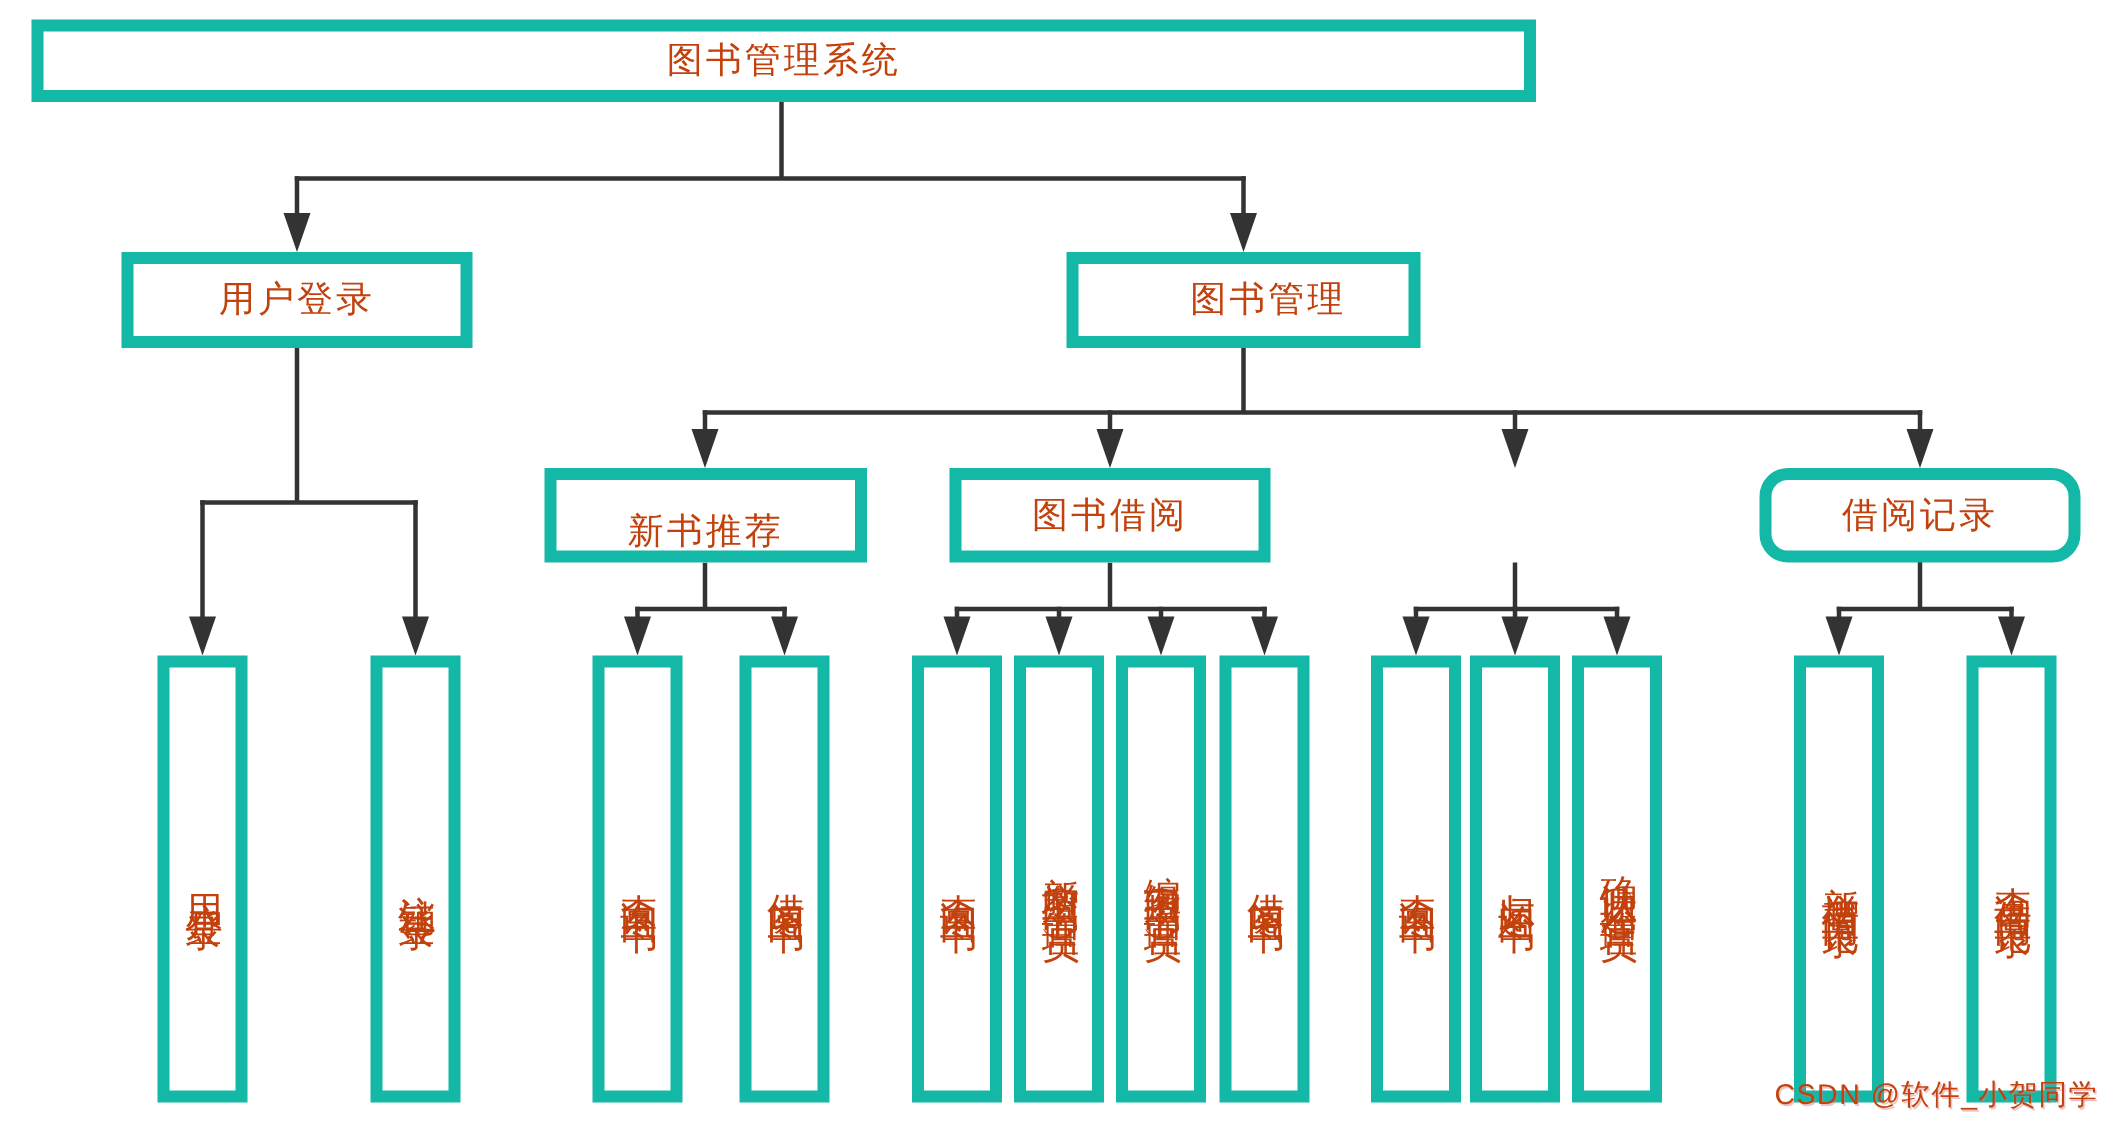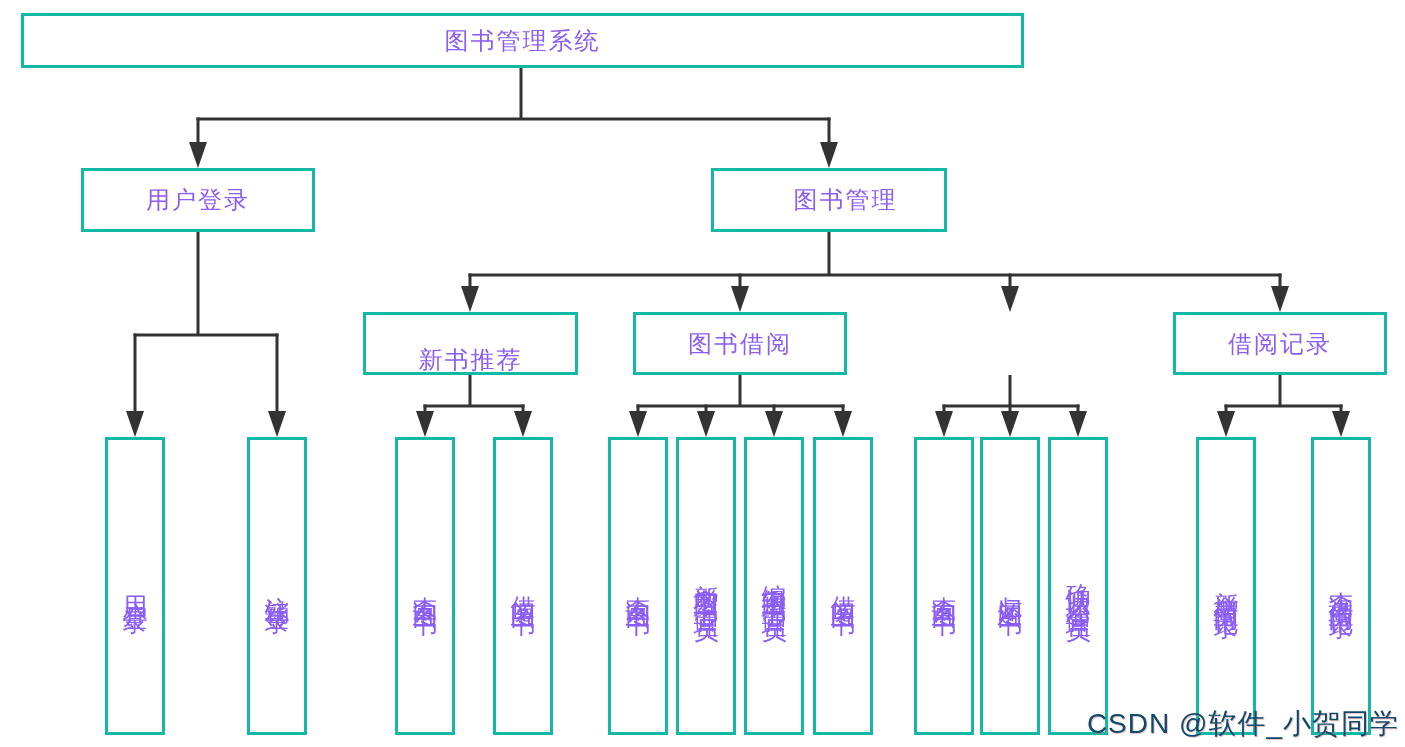--- a/index.html
+++ b/index.html
@@ -19,23 +19,23 @@
     position: absolute;
     left: 0;
     top: 0;
     width: 1405px;
     height: 747px;
     pointer-events: none;
   }
   .box {
     position: absolute;
     box-sizing: border-box;
-    border: 3px solid #14b8a6;
+    border: 8px solid #14b8a6;
     background: #ffffff;
-    color: #8b5cf6;
+    color: #c2410c;
     display: flex;
     align-items: center;
     justify-content: center;
     text-align: center;
   }
   .h-box {
     font-size: 24px;
     letter-spacing: 2px;
     line-height: 1;
   }
@@ -47,42 +47,42 @@
     line-height: 1;
     padding: 4px 0;
   }
   
   .n-root  { left: 21px;   top: 13px;  width: 1003px; height: 55px; }
   .n-l2-0  { left: 81px;   top: 168px; width: 234px;  height: 64px; }
   .n-l2-1  { left: 711px;  top: 168px; width: 236px;  height: 64px; padding-left: 33px; }
   .n-l3-0  { left: 363px;  top: 312px; width: 215px;  height: 63px; align-items: flex-end; }
   .n-l3-1  { left: 633px;  top: 312px; width: 214px;  height: 63px; }
   .n-l3-2  { left: 903px;  top: 312px; width: 214px;  height: 63px; }
-  .n-l3-3  { left: 1173px; top: 312px; width: 214px;  height: 63px; }
+  .n-l3-3  { left: 1173px; top: 312px; width: 214px;  height: 63px; border-radius: 19px; }
   .leaf    { top: 437px; width: 60px; height: 298px; }
   .n-l4-0  { left: 105px; }
   .n-l4-1  { left: 247px; }
   .n-l4-2  { left: 395px; }
   .n-l4-3  { left: 493px; }
   .n-l4-4  { left: 608px; }
   .n-l4-5  { left: 676px; }
   .n-l4-6  { left: 744px; }
   .n-l4-7  { left: 813px; }
   .n-l4-8  { left: 914px; }
   .n-l4-9  { left: 980px; }
   .n-l4-10 { left: 1048px; }
   .n-l4-11 { left: 1196px; }
   .n-l4-12 { left: 1311px; }
   #watermark {
     position: absolute;
     right: 6px;
     bottom: 4px;
-    font-size: 28px;
+    font-size: 19px;
     letter-spacing: 1px;
-    color: #0c4a6e;
+    color: #c2410c;
     text-shadow: 1px 1px 0 rgba(214, 120, 120, 0.45);
     white-space: nowrap;
   }
 </style>
 </head>
 <body>
 
 <div id="stage">
 
   <svg id="wires" viewBox="0 0 1405 747" xmlns="http://www.w3.org/2000/svg">

